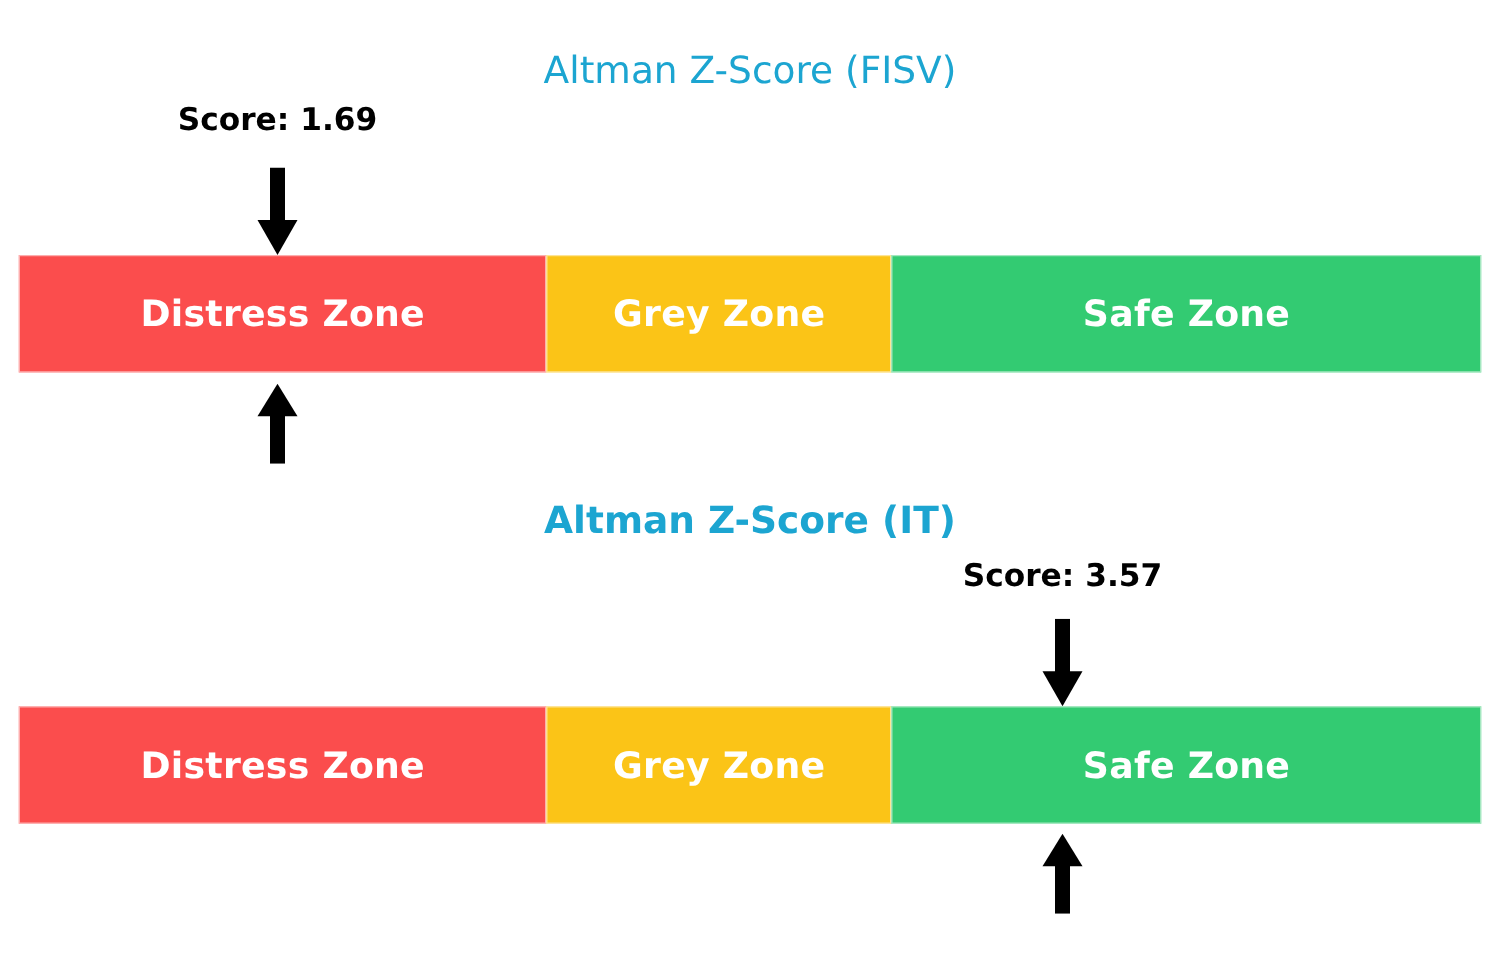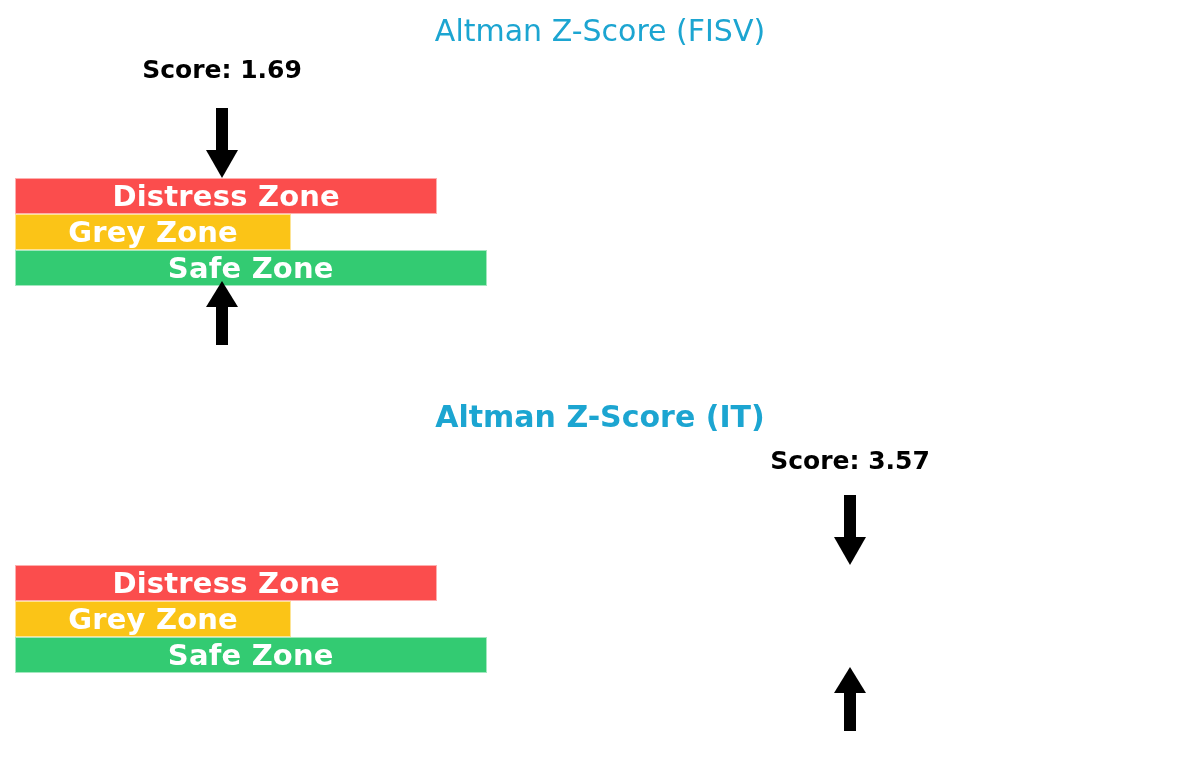--- a/index.html
+++ b/index.html
@@ -11,20 +11,21 @@
     width: 1200px;
     height: 774px;
     position: relative;
     font-family: "DejaVu Sans", sans-serif;
     overflow: hidden;
   }
   .panel {
     position: absolute;
     left: 0;
     width: 1192px;
+    margin-top: 26px;
   }
   #panel-0 { top: 0px; height: 387px; }
   #panel-1 { top: 387px; height: 387px; }
 
   .chart-title {
     position: absolute;
     left: 0;
     width: 1200px;
     text-align: center;
     color: #1ca5d1;
@@ -36,21 +37,21 @@
   }
   #title-0 { top: 13px; }
   #title-1 { top: 399px; font-weight: bold; }
 
   .zone-bar {
     position: absolute;
     left: 15px;
     width: 1170px;
     height: 94px;
     display: flex;
-    flex-direction: column;
+    flex-direction: row;
     box-sizing: border-box;
   }
   #bar-0 { top: 178px; }
   #bar-1 { top: 565px; }
 
   .zone-seg {
     height: 94px;
     display: flex;
     align-items: center;
     justify-content: center;

